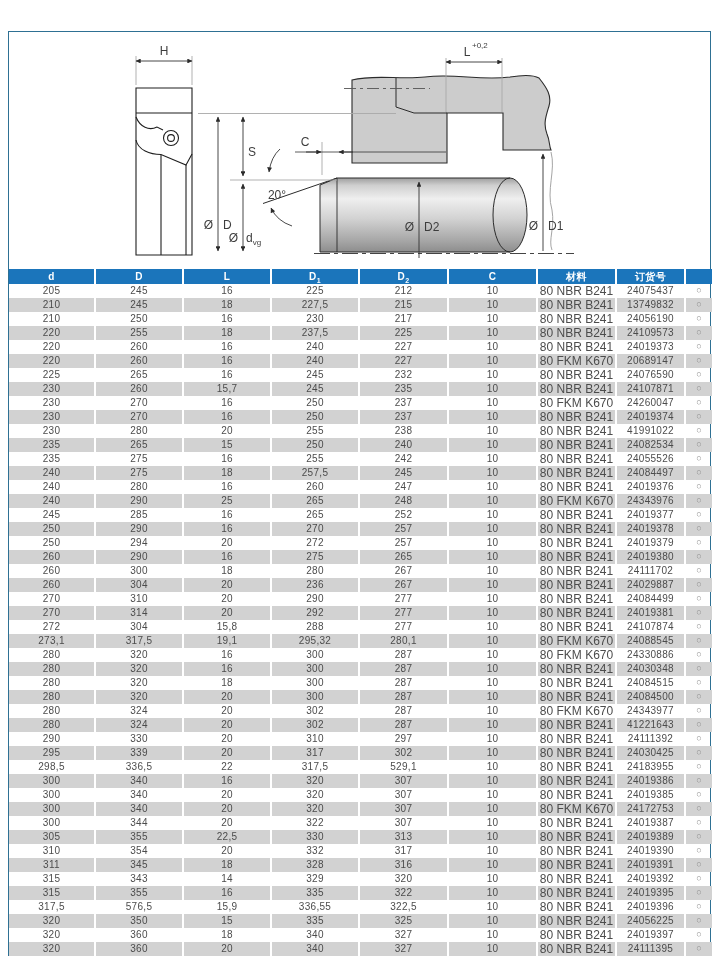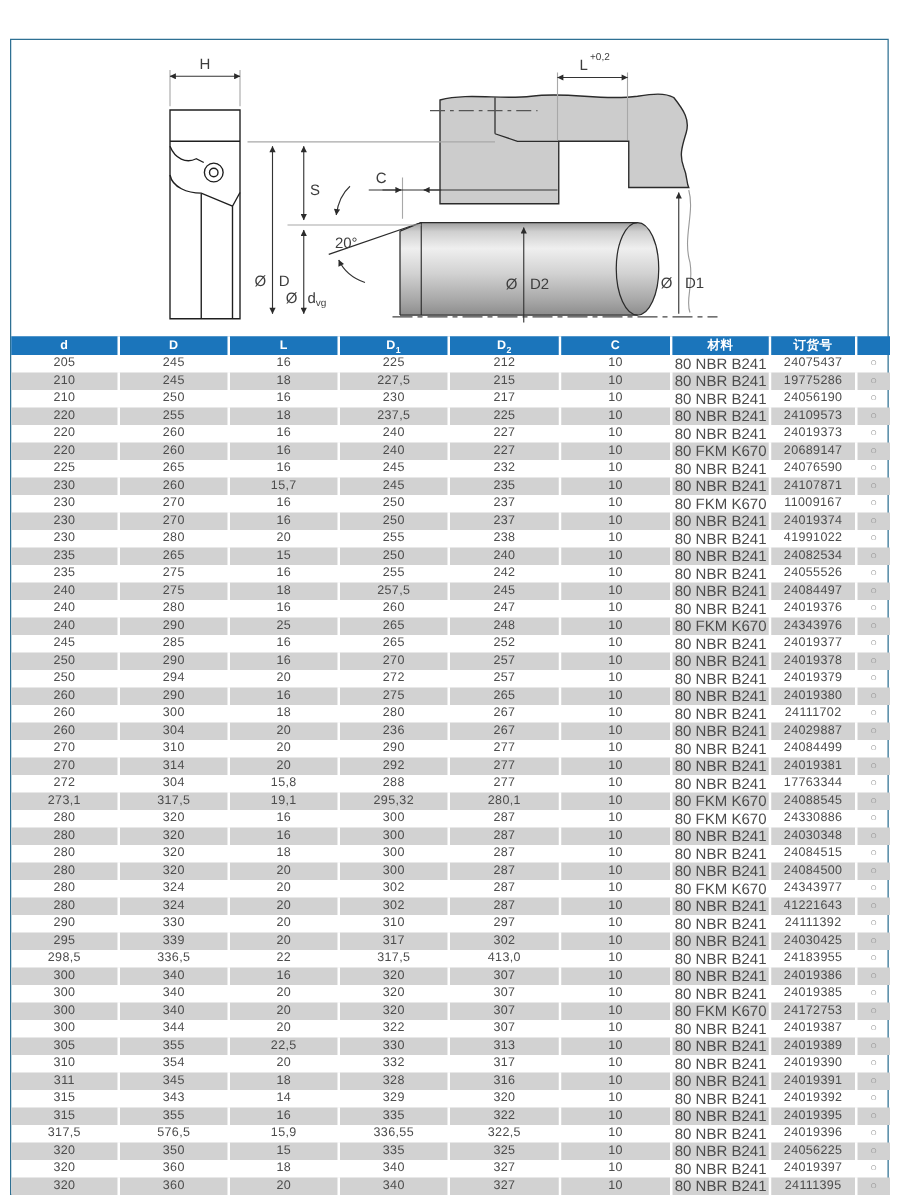--- a/index.html
+++ b/index.html
@@ -143,21 +143,21 @@
         <div class="tcell ring">○</div>
       </div>
       <div class="trow">
         <div class="tcell">210</div>
         <div class="tcell">245</div>
         <div class="tcell">18</div>
         <div class="tcell">227,5</div>
         <div class="tcell">215</div>
         <div class="tcell">10</div>
         <div class="tcell">80 NBR B241</div>
-        <div class="tcell">19775286</div>
+        <div class="tcell">13749832</div>
         <div class="tcell ring">○</div>
       </div>
       <div class="trow">
         <div class="tcell">210</div>
         <div class="tcell">250</div>
         <div class="tcell">16</div>
         <div class="tcell">230</div>
         <div class="tcell">217</div>
         <div class="tcell">10</div>
         <div class="tcell">80 NBR B241</div>
@@ -220,21 +220,21 @@
         <div class="tcell ring">○</div>
       </div>
       <div class="trow">
         <div class="tcell">230</div>
         <div class="tcell">270</div>
         <div class="tcell">16</div>
         <div class="tcell">250</div>
         <div class="tcell">237</div>
         <div class="tcell">10</div>
         <div class="tcell">80 FKM K670</div>
-        <div class="tcell">11009167</div>
+        <div class="tcell">24260047</div>
         <div class="tcell ring">○</div>
       </div>
       <div class="trow">
         <div class="tcell">230</div>
         <div class="tcell">270</div>
         <div class="tcell">16</div>
         <div class="tcell">250</div>
         <div class="tcell">237</div>
         <div class="tcell">10</div>
         <div class="tcell">80 NBR B241</div>
@@ -396,21 +396,21 @@
         <div class="tcell ring">○</div>
       </div>
       <div class="trow">
         <div class="tcell">272</div>
         <div class="tcell">304</div>
         <div class="tcell">15,8</div>
         <div class="tcell">288</div>
         <div class="tcell">277</div>
         <div class="tcell">10</div>
         <div class="tcell">80 NBR B241</div>
-        <div class="tcell">17763344</div>
+        <div class="tcell">24107874</div>
         <div class="tcell ring">○</div>
       </div>
       <div class="trow">
         <div class="tcell">273,1</div>
         <div class="tcell">317,5</div>
         <div class="tcell">19,1</div>
         <div class="tcell">295,32</div>
         <div class="tcell">280,1</div>
         <div class="tcell">10</div>
         <div class="tcell">80 FKM K670</div>
@@ -503,21 +503,21 @@
         <div class="tcell">10</div>
         <div class="tcell">80 NBR B241</div>
         <div class="tcell">24030425</div>
         <div class="tcell ring">○</div>
       </div>
       <div class="trow">
         <div class="tcell">298,5</div>
         <div class="tcell">336,5</div>
         <div class="tcell">22</div>
         <div class="tcell">317,5</div>
-        <div class="tcell">413,0</div>
+        <div class="tcell">529,1</div>
         <div class="tcell">10</div>
         <div class="tcell">80 NBR B241</div>
         <div class="tcell">24183955</div>
         <div class="tcell ring">○</div>
       </div>
       <div class="trow">
         <div class="tcell">300</div>
         <div class="tcell">340</div>
         <div class="tcell">16</div>
         <div class="tcell">320</div>

